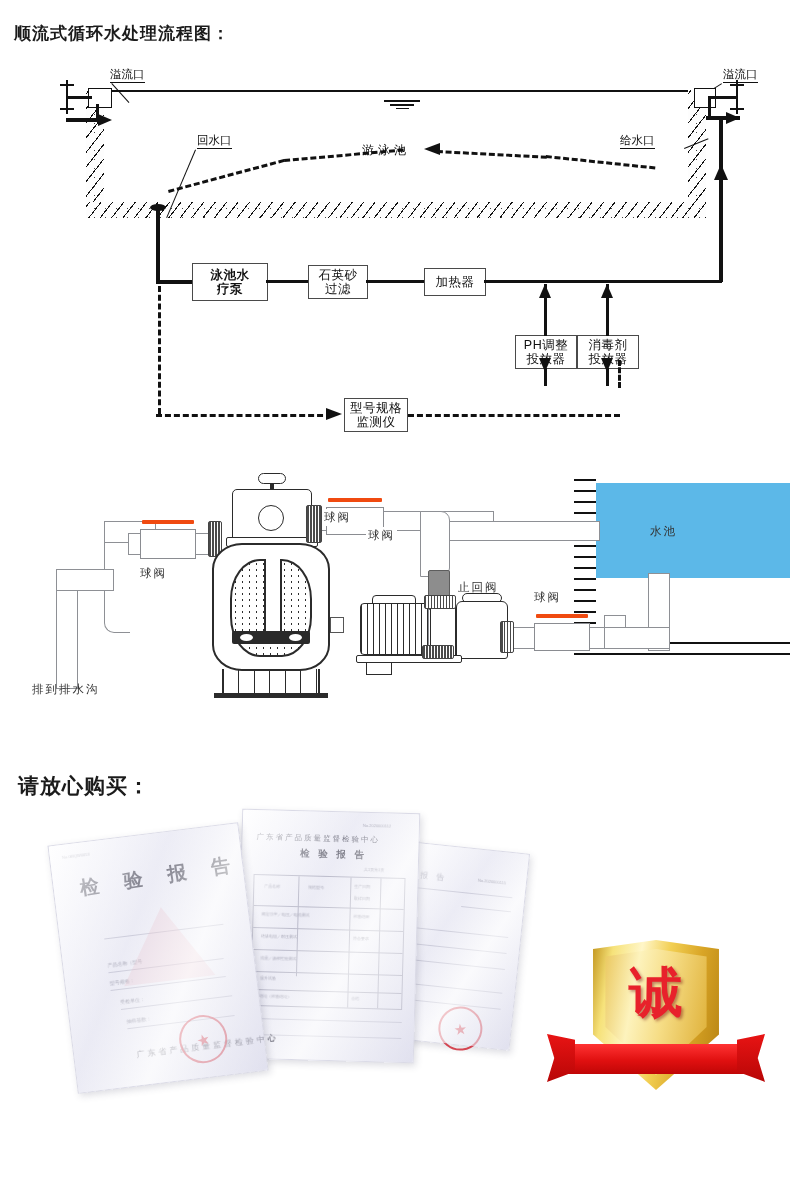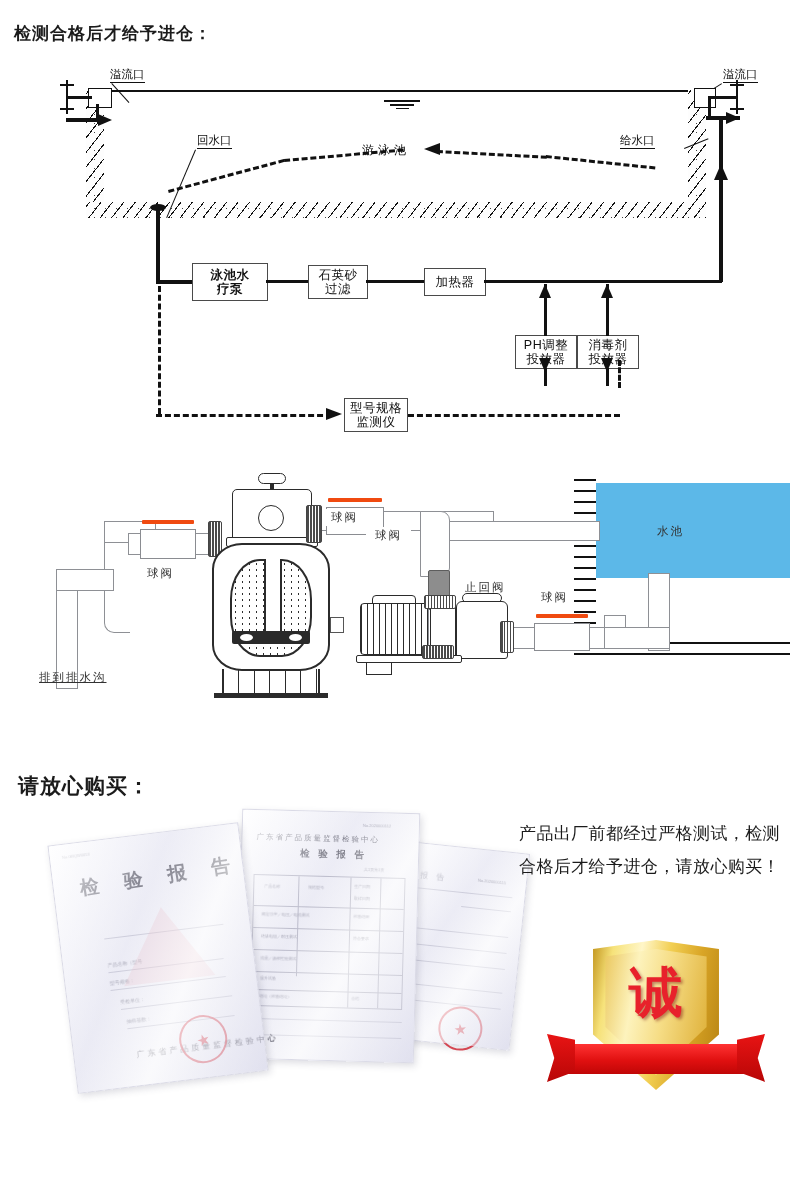--- a/index.html
+++ b/index.html
@@ -39,21 +39,21 @@
 
   .pbox{position:absolute;border:1px solid #4a4a4a;background:#fff;
         font-size:12.5px;font-weight:bold;color:#111;display:flex;
         align-items:center;justify-content:center;text-align:center;
         line-height:1.12;letter-spacing:.5px;box-sizing:border-box;}
   .pbox.lite{font-weight:normal;}
 
   
   #equipment-diagram{position:absolute;left:0;top:465px;width:790px;height:275px;}
   .eq-lbl{position:absolute;font-size:11.5px;color:#333;white-space:nowrap;
-          letter-spacing:2px;background:#fff;padding:1px 9px;}
+          letter-spacing:2px;background:#fff;padding:1px 2px;}
   .ppipe{position:absolute;border:1.4px solid #8e9095;background:#fff;box-sizing:border-box;}
   .vbody{position:absolute;border:1.4px solid #8a8c91;background:#fff;box-sizing:border-box;}
   .vhandle{position:absolute;background:#f04a10;height:4px;border-radius:1px;}
   .union{position:absolute;background:
       repeating-linear-gradient(90deg,#4a4a4a 0 1.5px,#fff 1.5px 3px);
       border:1.3px solid #444;box-sizing:border-box;border-radius:2px;}
 
   .tank{position:absolute;left:212px;top:78px;width:118px;height:128px;
         border:2px solid #2b2b2b;border-radius:30px/26px;background:#fff;box-sizing:border-box;}
   .tank-in{position:absolute;left:16px;top:14px;right:16px;bottom:12px;
@@ -144,21 +144,21 @@
      background:linear-gradient(180deg,#f33 0%,#e01010 55%,#c00606 100%);
      border-radius:3px;}
   .ribbon:before,.ribbon:after{content:"";position:absolute;top:-10px;width:28px;height:48px;
      background:linear-gradient(180deg,#e81414,#b80606);}
   .ribbon:before{left:-14px;clip-path:polygon(0 0,100% 12%,100% 78%,0 100%,26% 50%);}
   .ribbon:after{right:-14px;clip-path:polygon(100% 0,0 12%,0 78%,100% 100%,74% 50%);}
 </style>
 </head>
 <body>
 
-<div class="sec-title" style="position:absolute;left:14px;top:22px;">检测合格后才给予进仓：</div>
+<div class="sec-title" style="position:absolute;left:14px;top:22px;">顺流式循环水处理流程图：</div>
 
 <div id="flow-diagram">
 
   <div class="pool-outer"></div>
   <div class="concrete wall-l">
       <div class="dots"></div>
     </div>
   <div class="concrete wall-r">
       <div class="dots"></div>
     </div>
@@ -319,21 +319,21 @@
   <div class="pump-motor"></div>
   <div class="pump-vol"></div>
   <div class="pump-lid"></div>
   <div class="pump-bask"></div>
   <div class="pump-base"></div>
   <div class="pump-foot"></div>
   <div class="union" style="left:424px;top:130px;width:32px;height:14px;"></div>
   <div class="union" style="left:422px;top:180px;width:32px;height:14px;"></div>
   <div class="union" style="left:500px;top:156px;width:14px;height:32px;"></div>
 
-  <div class="eq-lbl" style="left:30px;top:204px;background:transparent;text-decoration:underline;">排到排水沟</div>
+  <div class="eq-lbl" style="left:30px;top:216px;background:transparent;">排到排水沟</div>
 </div>
 
 <div class="sec-title" style="position:absolute;left:18px;top:772px;font-size:21px;">请放心购买：</div>
 
 <div id="cert-section">
 
   <div class="cert" style="left:398px;top:92px;width:120px;height:196px;transform:rotate(6deg);">
     <div class="cert-head blur" style="left:14px;top:26px;font-size:8px;letter-spacing:3px;">报 告</div>
     <div class="blur" style="left:72px;top:28px;font-size:4px;">No.2020000115</div>
     <div class="ln" style="left:12px;top:44px;width:96px;"></div>
@@ -397,21 +397,20 @@
 
     <div style="position:absolute;left:58px;top:74px;width:0;height:0;
          border-left:46px solid transparent;border-right:46px solid transparent;
          border-bottom:74px solid rgba(231,150,160,.28);"></div>
     <div class="stamp" style="left:106px;top:186px;width:44px;height:44px;">
         <span class="star">★</span>
       </div>
     <div class="plastic" style="inset:0;"></div>
   </div>
 
-  <div class="promo">产品出厂前都经过严格测试，检测合格后才给予进仓，请放心购买！</div>
 
   <div id="trust-badge">
     <div class="shield"></div>
     <div class="shield-in"></div>
     <div class="shield-cn">诚</div>
     <div class="ribbon"></div>
   </div>
 </div>
 
 </body></html>

